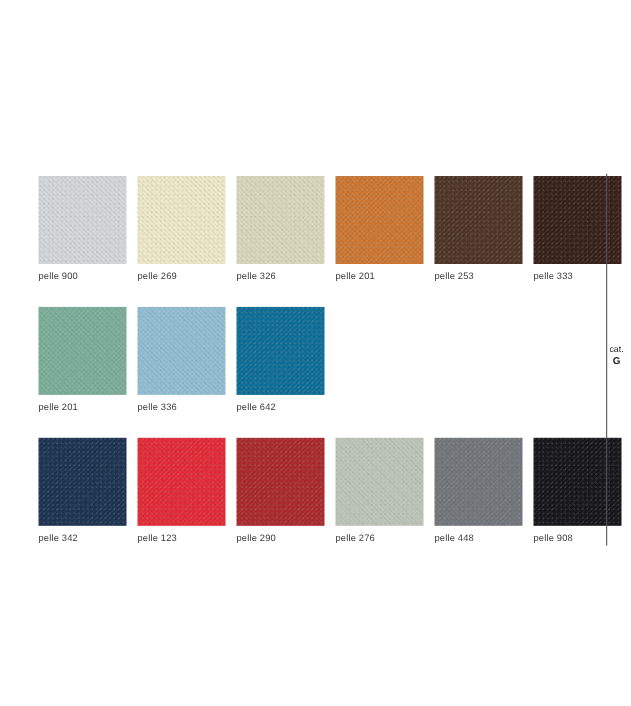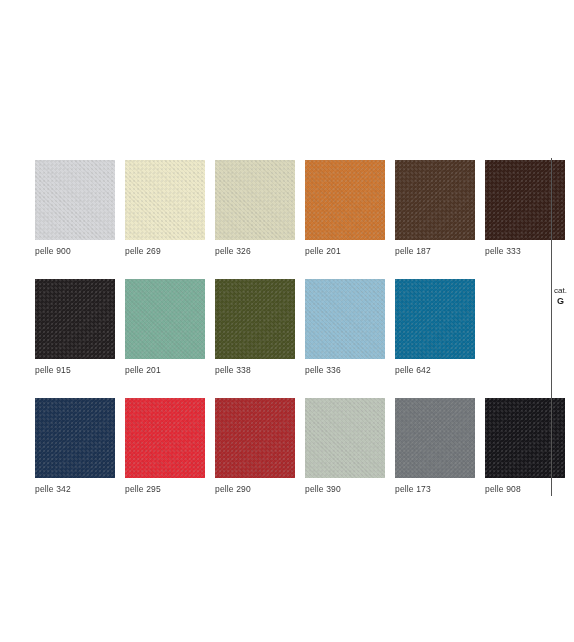--- a/index.html
+++ b/index.html
@@ -92,21 +92,21 @@
   #cat-line {
     left: 551px;
     top: 158px;
     width: 1.2px;
     height: 338px;
   }
 
   #cat-block {
     position: absolute;
     left: 553px;
-    top: 286px;
+    top: 313px;
     width: 14px;
     text-align: center;
     color: #1d1d1d;
   }
   #cat-block .cat-word {
     font-size: 8px;
     line-height: 10px;
     display: block;
     text-align: left;
     padding-left: 1px;
@@ -139,71 +139,63 @@
       <div class="swatch-cell">
         <div class="swatch-chip" style="background-color: rgb(217, 215, 187);"></div>
         <div class="swatch-label">pelle 326</div>
       </div>
       <div class="swatch-cell">
         <div class="swatch-chip" style="background-color: rgb(203, 118, 50);"></div>
         <div class="swatch-label">pelle 201</div>
       </div>
       <div class="swatch-cell">
         <div class="swatch-chip" style="background-color: rgb(77, 53, 38);"></div>
-        <div class="swatch-label">pelle 187</div>
+        <div class="swatch-label">pelle 253</div>
       </div>
       <div class="swatch-cell">
         <div class="swatch-chip" style="background-color: rgb(55, 32, 25);"></div>
         <div class="swatch-label">pelle 333</div>
       </div>
     </div>
 
     <div class="swatch-row">
       <div class="swatch-cell">
-        <div class="swatch-chip" style="background-color: rgb(35, 31, 32);"></div>
-        <div class="swatch-label">pelle 915</div>
-      </div>
-      <div class="swatch-cell">
         <div class="swatch-chip" style="background-color: rgb(123, 174, 154);"></div>
         <div class="swatch-label">pelle 201</div>
       </div>
       <div class="swatch-cell">
-        <div class="swatch-chip" style="background-color: rgb(75, 82, 38);"></div>
-        <div class="swatch-label">pelle 338</div>
-      </div>
-      <div class="swatch-cell">
         <div class="swatch-chip" style="background-color: rgb(146, 189, 210);"></div>
         <div class="swatch-label">pelle 336</div>
       </div>
       <div class="swatch-cell">
         <div class="swatch-chip" style="background-color: rgb(14, 109, 150);"></div>
         <div class="swatch-label">pelle 642</div>
       </div>
     </div>
 
     <div class="swatch-row">
       <div class="swatch-cell">
         <div class="swatch-chip" style="background-color: rgb(29, 51, 81);"></div>
         <div class="swatch-label">pelle 342</div>
       </div>
       <div class="swatch-cell">
         <div class="swatch-chip" style="background-color: rgb(225, 43, 55);"></div>
-        <div class="swatch-label">pelle 295</div>
+        <div class="swatch-label">pelle 123</div>
       </div>
       <div class="swatch-cell">
         <div class="swatch-chip" style="background-color: rgb(169, 42, 45);"></div>
         <div class="swatch-label">pelle 290</div>
       </div>
       <div class="swatch-cell">
         <div class="swatch-chip" style="background-color: rgb(188, 196, 184);"></div>
-        <div class="swatch-label">pelle 390</div>
+        <div class="swatch-label">pelle 276</div>
       </div>
       <div class="swatch-cell">
         <div class="swatch-chip" style="background-color: rgb(114, 118, 122);"></div>
-        <div class="swatch-label">pelle 173</div>
+        <div class="swatch-label">pelle 448</div>
       </div>
       <div class="swatch-cell">
         <div class="swatch-chip" style="background-color: rgb(23, 22, 26);"></div>
         <div class="swatch-label">pelle 908</div>
       </div>
     </div>
 
   </div>
 
   <div class="category-rule" id="cat-line" style="background: rgb(85, 85, 85);"></div>

